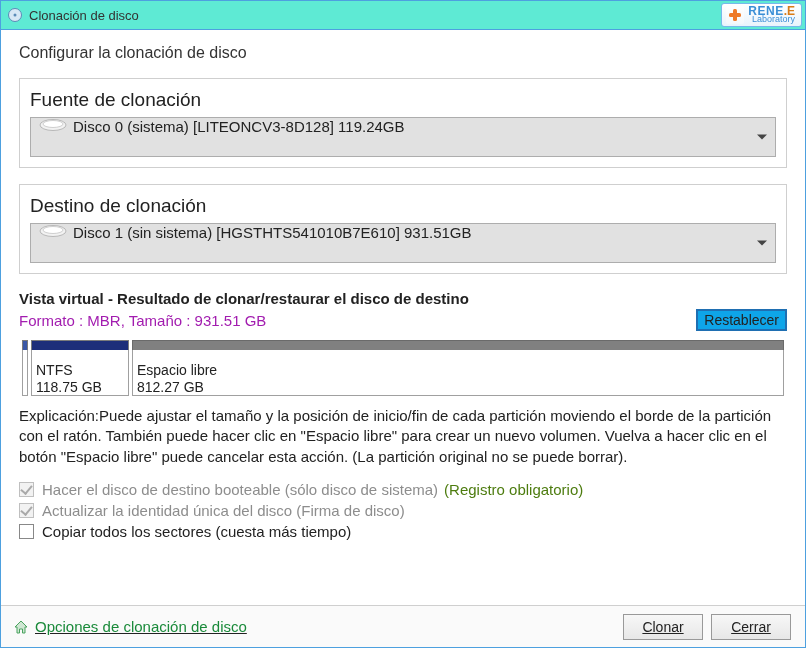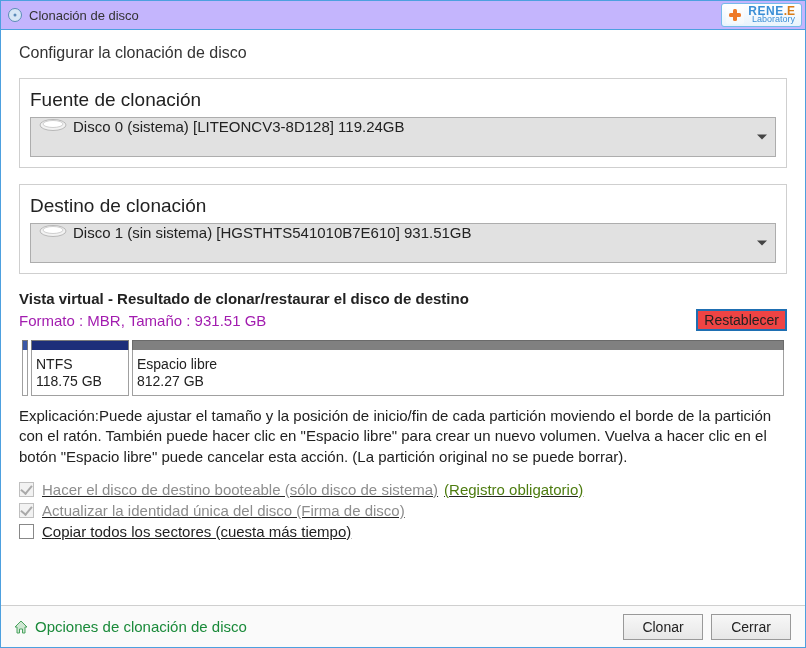--- a/index.html
+++ b/index.html
@@ -19,21 +19,21 @@
     height: 648px;
     background: #fff;
     border: 1px solid #4da0df;
   }
   .titlebar {
     height: 29px;
     border-bottom: 1px solid #4da0df;
     display: flex;
     align-items: center;
     padding: 12px 6px;
-    background: #c4b5fd;
+    background: #5eead4;
     font-size: 13px;
     color: #333;
     position: relative;
   }
   .titlebar .title-icon {
     width: 16px; height: 16px;
     margin-right: 6px;
     display: inline-flex;
     align-items: center; justify-content: center;
   }
@@ -116,21 +116,21 @@
     border: 1px solid #999;
     color: #222;
     font-size: 14px;
     padding: 4px 14px;
     cursor: pointer;
     font-family: inherit;
   }
   .btn-reset {
     border: 2px solid #1f6fb2;
     padding: 1px 6px;
-    background: #ef4444;
+    background: #0ea5e9;
   }
 
   .disk-vis {
     border: 1px solid #fff;
     padding: 2px 2px 4px 2px;
   }
   .disk-vis-inner {
     display: flex;
     height: 56px;
     align-items: stretch;
@@ -140,36 +140,36 @@
   .sys-stub .cap { height: 10px; background: #3a57a6; border: 1px solid #7b7b7b; border-bottom: none; }
   .sys-stub .body { height: 46px; border: 1px solid #a0a0a0; background: #fff; border-top: none; }
 
   .part-ntfs { width: 98px; }
   .part-ntfs .cap { height: 10px; background: #1d2e7a; border: 1px solid #7b7b7b; border-bottom: none; }
   .part-body {
     height: 46px;
     border: 1px solid #a0a0a0;
     border-top: none;
     background: #fff;
-    padding: 6px 4px;
+    padding: 12px 4px;
     font-size: 14px;
     line-height: 17px;
     overflow: hidden;
   }
   .part-free { flex: 1; }
   .part-free .cap { height: 10px; background: #808080; border: 1px solid #6a6a6a; border-bottom: none; }
 
   .explain {
     font-size: 15px;
     line-height: 1.35;
     margin-top: 5px;
     color: #222;
   }
 
-  .checks { margin-top: 14px; text-decoration: underline; }
+  .checks { margin-top: 14px; }
   .check-row {
     display: flex; align-items: center;
     font-size: 15px;
     margin-bottom: 4px;
   }
   .check-row.disabled { color: #8d8d8d; }
   .check-row .cb {
     width: 15px; height: 15px;
     border: 1px solid #888;
     margin-right: 8px;
@@ -194,20 +194,21 @@
 
   .footer {
     position: absolute;
     left: 0; right: 0; bottom: 0;
     height: 42px;
     border-top: 1px solid #cfcfcf;
     display: flex;
     align-items: center;
     padding: 0 14px 0 12px;
     background: #fafafa;
+    text-decoration: underline;
   }
   .footer .opt-link {
     color: #1a8a3a;
     font-size: 15px;
     display: flex; align-items: center;
   }
   .footer .opt-link .home-icon { margin-right: 6px; display: inline-flex; }
   .footer .spacer { flex: 1; }
   .footer .btn { min-width: 80px; margin-left: 8px; padding: 4px 18px; }
 </style>

